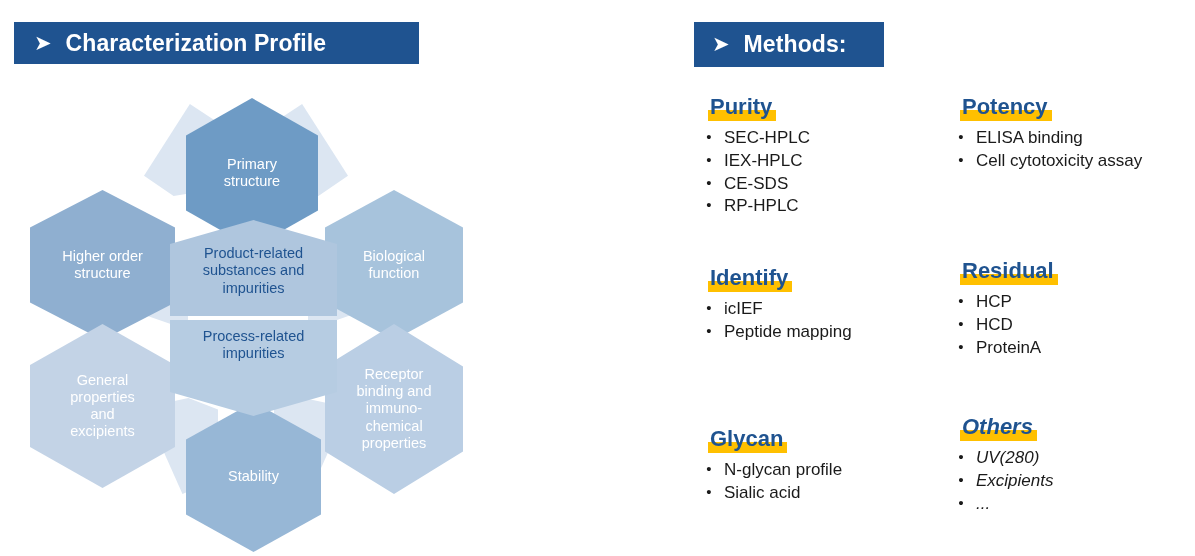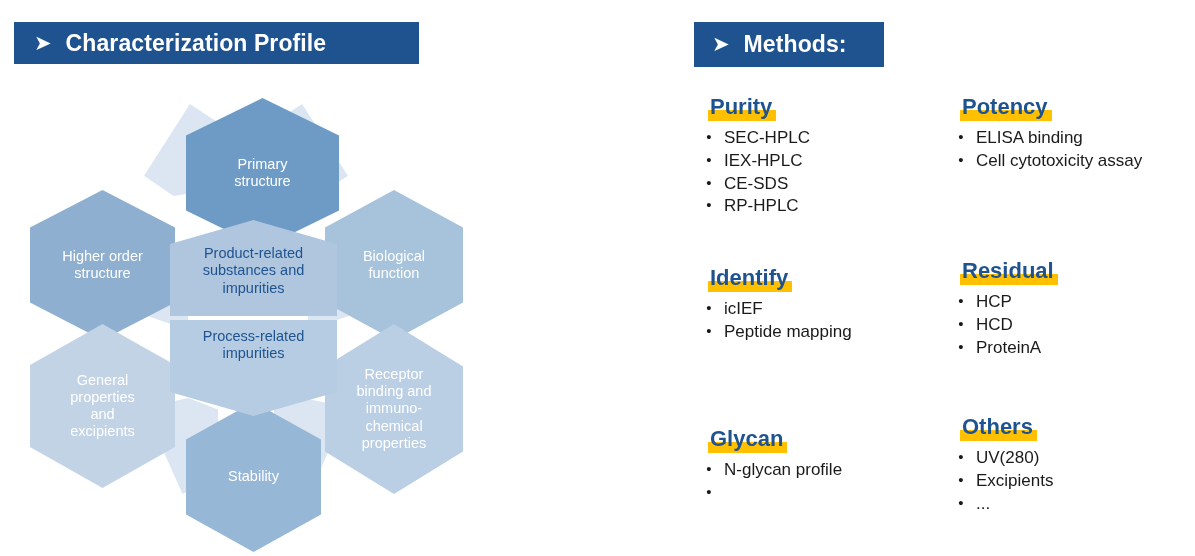--- a/index.html
+++ b/index.html
@@ -142,21 +142,21 @@
     <div class="wedge" style="left:288px;top:186px;width:52px;height:60px;
                 -webkit-clip-path:polygon(100% 0%,0% 30%,0% 100%,100% 70%);
                 clip-path:polygon(100% 0%,0% 30%,0% 100%,100% 70%);"></div>
     <div class="wedge" style="left:124px;top:314px;width:74px;height:96px;
                 -webkit-clip-path:polygon(0% 10%,60% 0%,100% 12%,100% 84%,52% 100%);
                 clip-path:polygon(0% 10%,60% 0%,100% 12%,100% 84%,52% 100%);"></div>
     <div class="wedge" style="left:254px;top:314px;width:74px;height:96px;
                 -webkit-clip-path:polygon(100% 10%,40% 0%,0% 12%,0% 84%,48% 100%);
                 clip-path:polygon(100% 10%,40% 0%,0% 12%,0% 84%,48% 100%);"></div>
 
-    <div class="hex" style="left:166px;top:14px;width:153px;height:150px;background:#6E9BC5;">
+    <div class="hex" style="left:166px;top:14px;width:132px;height:150px;background:#6E9BC5;">
       <span>Primary<br>structure</span>
     </div>
 
     <div class="hex" style="left:10px;top:106px;width:145px;height:150px;background:#8FAFD0;align-items:center;">
       <span>Higher order<br>structure</span>
     </div>
 
     <div class="hex" style="left:305px;top:106px;width:138px;height:150px;background:#A7C3DC;">
       <span>Biological<br>function</span>
     </div>
@@ -274,25 +274,26 @@
         <span class="hl"></span>
         <span class="txt">Glycan</span>
       </div>
       <ul class="mlist">
         <li>
             <span class="bul">•</span>
             <span class="lbl">N-glycan profile</span>
           </li>
         <li>
             <span class="bul">•</span>
-          </li>
-      </ul>
-    </div>
-
-    <div class="mcell" style="left:252px;top:320px;">
+            <span class="lbl">Sialic acid</span>
+          </li>
+      </ul>
+    </div>
+
+    <div class="mcell" style="left:252px;top:320px;font-style:italic;">
       <div class="mhead">
         <span class="hl"></span>
         <span class="txt">Others</span>
       </div>
       <ul class="mlist">
         <li>
             <span class="bul">•</span>
             <span class="lbl">UV(280)</span>
           </li>
         <li>

